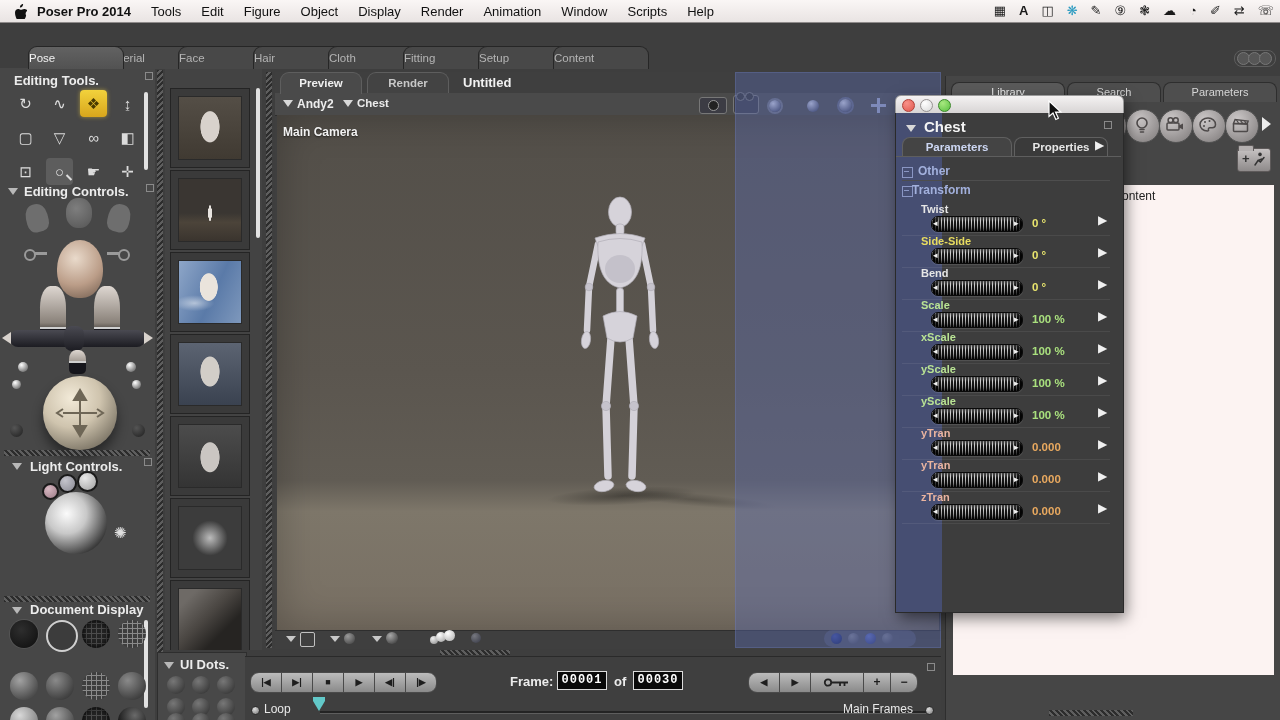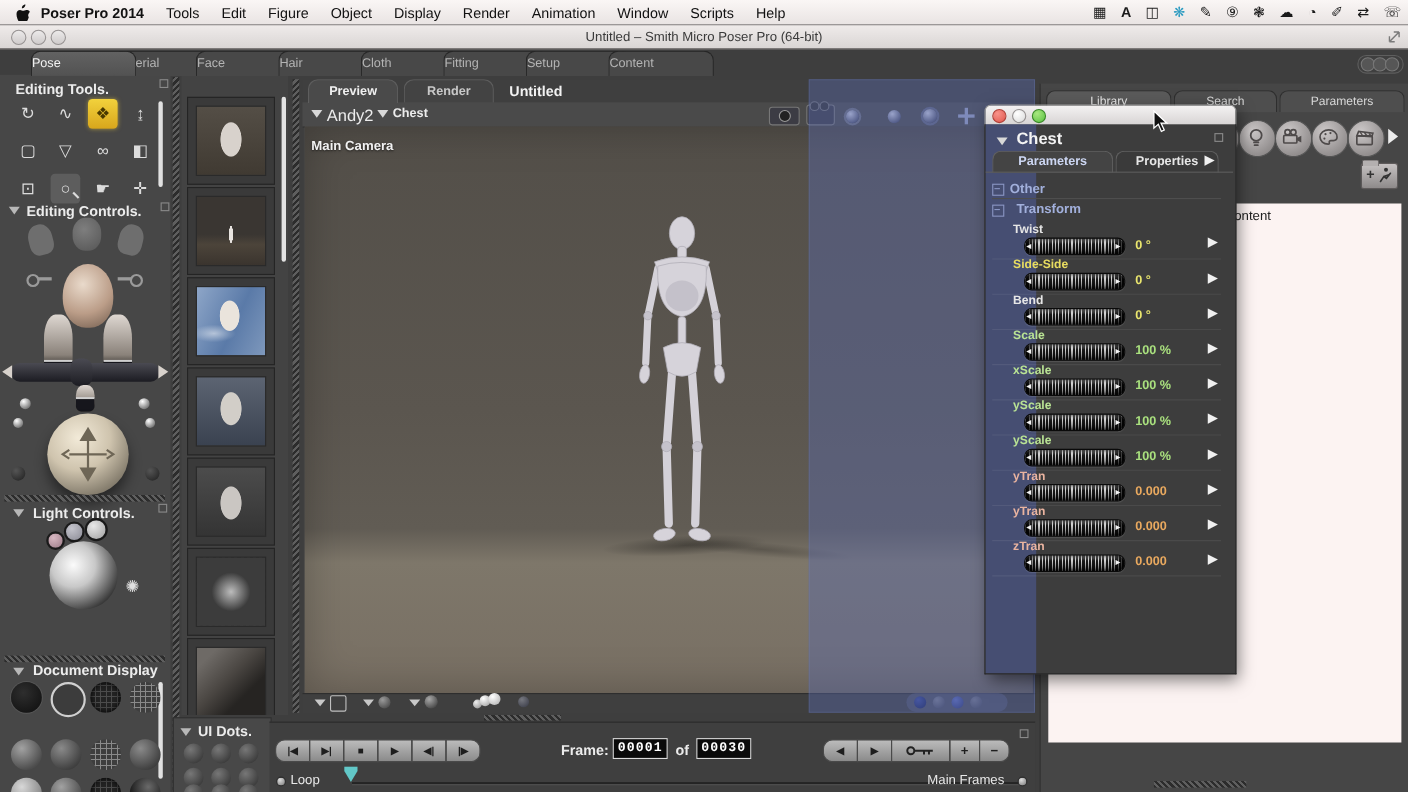--- a/index.html
+++ b/index.html
@@ -179,29 +179,20 @@
     <span>⑨</span>
     <span>❃</span>
     <span>☁</span>
     <span>◔</span>
     <span>✐</span>
     <span>⇄</span>
     <span>☏</span>
   </div>
 </div>
 
-<div class="t" id="titlebar">
-  <div class="tl" style="left:10px"></div>
-  <div class="tl" style="left:28px"></div>
-  <div class="tl" style="left:46px"></div>
-  <div class="wtitle">Untitled – Smith Micro Poser Pro  (64-bit)</div>
-  <svg class="t" style="left:1262px;top:6px" width="11" height="11" viewBox="0 0 10 10">
-        <path d="M1 9L9 1M9 1H4.6M9 1V5.4M1 9H5.4M1 9V4.6" stroke="#7a7a7a" stroke-width="1.2" fill="none"></path>
-      </svg>
-</div>
 
 <div class="t roomtab active" style="left:28px">Pose</div>
 <div class="t roomtab" style="left:103px">Material</div>
 <div class="t roomtab" style="left:178px">Face</div>
 <div class="t roomtab" style="left:253px">Hair</div>
 <div class="t roomtab" style="left:328px">Cloth</div>
 <div class="t roomtab" style="left:403px">Fitting</div>
 <div class="t roomtab" style="left:478px">Setup</div>
 <div class="t roomtab" style="left:553px">Content</div>
 <div class="t" id="roomcapsule">
@@ -340,21 +331,21 @@
 <div class="t udot" style="left:192px;top:713px"></div>
 <div class="t udot" style="left:217px;top:713px"></div>
 
 <div class="t" id="docwin">
   <div class="t doctab active" style="left:5px;width:80px;background:#4a4a4a;color:#f0f0f0;z-index:2">Preview</div>
   <div class="t doctab" style="left:92px;width:80px;background:#434343;color:#c8c8c8">Render</div>
   <div class="t" style="left:188px;top:3px;font-weight:bold;font-size:13px;color:#f2f2f2">Untitled</div>
 
   <div class="t" style="left:0;top:21px;width:666px;height:22px;background:#4a4a4a;border-bottom:1px solid #2e2e2e"></div>
   <span class="t tri" style="left:8px;top:28px;border-top-color:#d8d8d8"></span>
-  <div class="t" style="left:22px;top:25px;font-weight:normal;font-size:15px;color:#ececec">Andy2</div>
+  <div class="t" style="left:22px;top:25px;font-weight:bold;font-size:12px;color:#ececec">Andy2</div>
   <span class="t tri" style="left:68px;top:28px;border-top-color:#d8d8d8"></span>
   <div class="t" style="left:82px;top:25px;font-weight:bold;font-size:11.5px;color:#ececec">Chest</div>
   <div class="t" style="left:424px;top:25px;width:26px;height:15px;background:#3c3c44;border:1px solid #777;border-radius:3px">
         <i style="position:absolute;left:8px;top:2px;width:9px;height:9px;border:1px solid #999;border-radius:50%;background:#222"></i>
       </div>
   <div class="t" style="left:458px;top:23px;width:24px;height:17px;background:#3c3c44;border:1px solid #777;border-radius:3px">
         <i style="position:absolute;left:2px;top:-4px;width:7px;height:7px;border:1px solid #777;border-radius:50%;background:#333"></i>
         <i style="position:absolute;left:11px;top:-4px;width:7px;height:7px;border:1px solid #777;border-radius:50%;background:#333"></i>
       </div>
   <div class="t vball" style="left:494px;top:28px;width:12px;height:12px;box-shadow:0 0 0 2px rgba(180,190,230,.35)"></div>
@@ -508,21 +499,21 @@
     <div class="t" style="left:28px;top:5px;font-weight:bold;font-size:15px;color:#f4f4f4">Chest</div>
     <div class="t optbox" style="left:208px;top:8px"></div>
     <div class="t ptab active" style="left:6px;top:24px;width:108px">Parameters</div>
     <div class="t ptab" style="left:118px;top:24px;width:92px">Properties</div>
     <div class="t" style="left:199px;top:25px;font-size:12px;color:#f0f0f0">▶</div>
     <div class="t" style="left:0;top:43px;width:225px;height:1px;background:#5e5e5e"></div>
     <div class="t secbox" style="left:6px;top:54px"></div>
     <div class="t seclabel" style="left:22px;top:51px">Other</div>
     <div class="t" style="left:6px;top:67px;width:208px;height:1px;background:#4e4e4e"></div>
     <div class="t secbox" style="left:6px;top:73px"></div>
-    <div class="t seclabel" style="left:28px;top:70px">Transform</div>
+    <div class="t seclabel" style="left:16px;top:70px">Transform</div>
 
     <div class="prow" style="top:90px">
       <span class="plab lw">Twist</span>
       <span class="da">◂</span>
       <div class="dial"></div>
       <span class="db">▸</span>
       <span class="pval vdeg">0 °</span>
       <span class="parrow">▶</span>
     </div>
     <div class="prow" style="top:122px">

